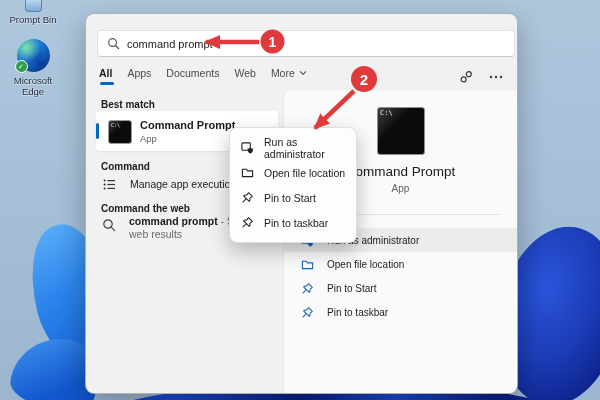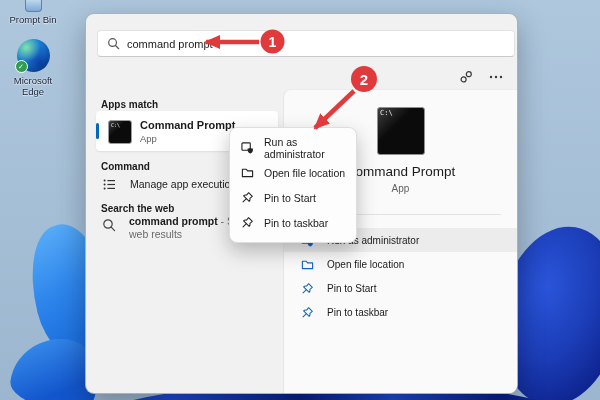--- a/index.html
+++ b/index.html
@@ -118,37 +118,59 @@
   <div class="abs searchbox">
     <span>
       <svg width="13" height="13" viewBox="0 0 14 14">
           <circle cx="6" cy="6" r="4.2" fill="none" stroke="#555" stroke-width="1.3"></circle>
           <line x1="9.2" y1="9.2" x2="12.6" y2="12.6" stroke="#555" stroke-width="1.3" stroke-linecap="round"></line>
         </svg>
     </span>
     <span class="q">command prompt</span>
   </div>
 
+  <div class="abs tabs">
+    <div class="tab active">
+        <span>All</span>
+      </div>
+    <div class="tab">
+        <span>Apps</span>
+      </div>
+    <div class="tab">
+        <span>Documents</span>
+      </div>
+    <div class="tab">
+        <span>Web</span>
+      </div>
+    <div class="tab">
+        <span>More</span>
+      <span>
+          <svg width="8" height="6" viewBox="0 0 9 7">
+            <path d="M1 1.5 L4.5 5 L8 1.5" fill="none" stroke="#4a4a4a" stroke-width="1.2"></path>
+          </svg>
+        </span>
+    </div>
+  </div>
   <div class="abs corner-icons">
     <span>
       <svg width="14" height="14" viewBox="0 0 14 14">
           <circle cx="4.6" cy="9.4" r="2.5" fill="none" stroke="#3a3a3a" stroke-width="1.2"></circle>
           <circle cx="9.8" cy="4.2" r="2.5" fill="none" stroke="#3a3a3a" stroke-width="1.2"></circle>
         </svg>
     </span>
     <span>
       <svg width="14" height="4" viewBox="0 0 14 4">
           <circle cx="2" cy="2" r="1.2" fill="#3a3a3a"></circle>
           <circle cx="7" cy="2" r="1.2" fill="#3a3a3a"></circle>
           <circle cx="12" cy="2" r="1.2" fill="#3a3a3a"></circle>
         </svg>
     </span>
   </div>
 
-  <div class="abs hdr" style="left:15px;top:85px;">Apps match</div>
+  <div class="abs hdr" style="left:15px;top:85px;">Best match</div>
 
   <div class="abs bm-card">
     <div class="abs bm-accent"></div>
     <div class="abs cmdicon cmd-sm">
       <div class="sheen"></div>
         <span class="glyph">C:\</span>
     </div>
     <div class="abs bm-title">Command Prompt</div>
     <div class="abs bm-sub">App</div>
   </div>
@@ -161,21 +183,21 @@
           <circle cx="2.6" cy="7.5" r="1" fill="#333"></circle>
           <circle cx="2.6" cy="11.4" r="1" fill="#333"></circle>
           <line x1="5.4" y1="3.6" x2="13" y2="3.6" stroke="#333" stroke-width="1.2"></line>
           <line x1="5.4" y1="7.5" x2="13" y2="7.5" stroke="#333" stroke-width="1.2"></line>
           <line x1="5.4" y1="11.4" x2="13" y2="11.4" stroke="#333" stroke-width="1.2"></line>
         </svg>
     </span>
     <span class="lbl">Manage app execution alias</span>
   </div>
 
-  <div class="abs hdr" style="left:15px;top:189px;">Search the web</div>
+  <div class="abs hdr" style="left:15px;top:189px;">Command the web</div>
   <div class="abs" style="left:16px;top:201px;display:flex;gap:13px;">
     <span style="margin-top:3px;">
       <svg width="14" height="14" viewBox="0 0 14 14">
           <circle cx="6" cy="6" r="4.2" fill="none" stroke="#444" stroke-width="1.2"></circle>
           <line x1="9.2" y1="9.2" x2="12.6" y2="12.6" stroke="#444" stroke-width="1.2" stroke-linecap="round"></line>
         </svg>
     </span>
     <span class="web-text"><b>command prompt</b><span class="muted"> - See web results</span></span>
   </div>
 

